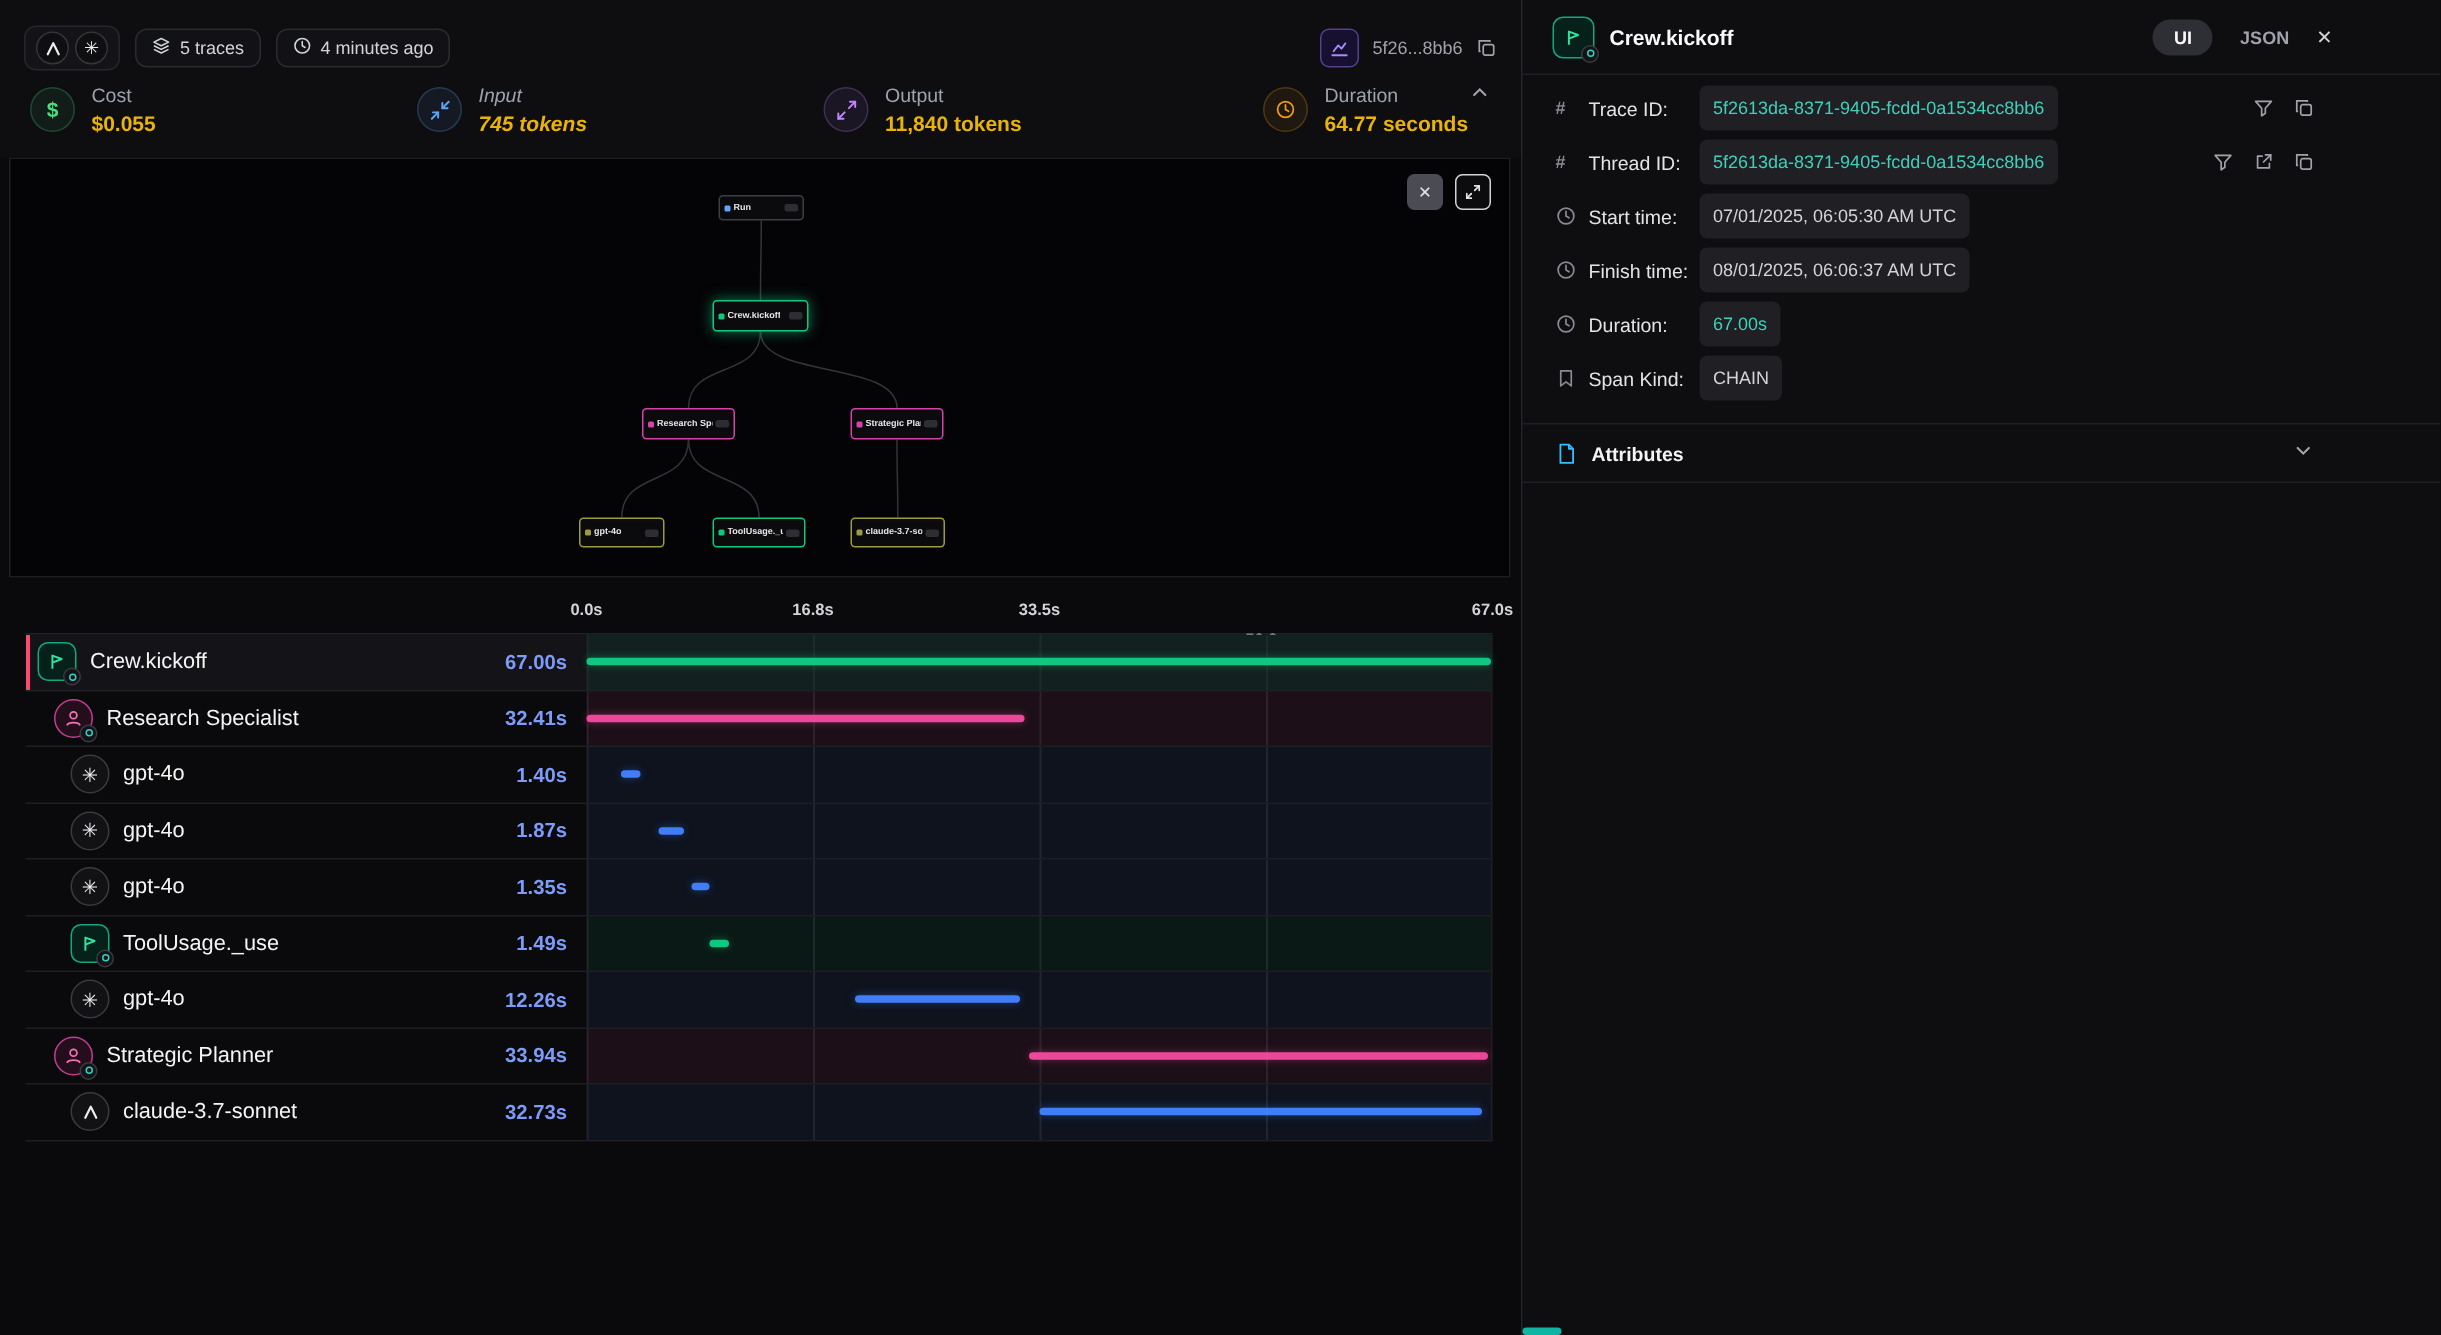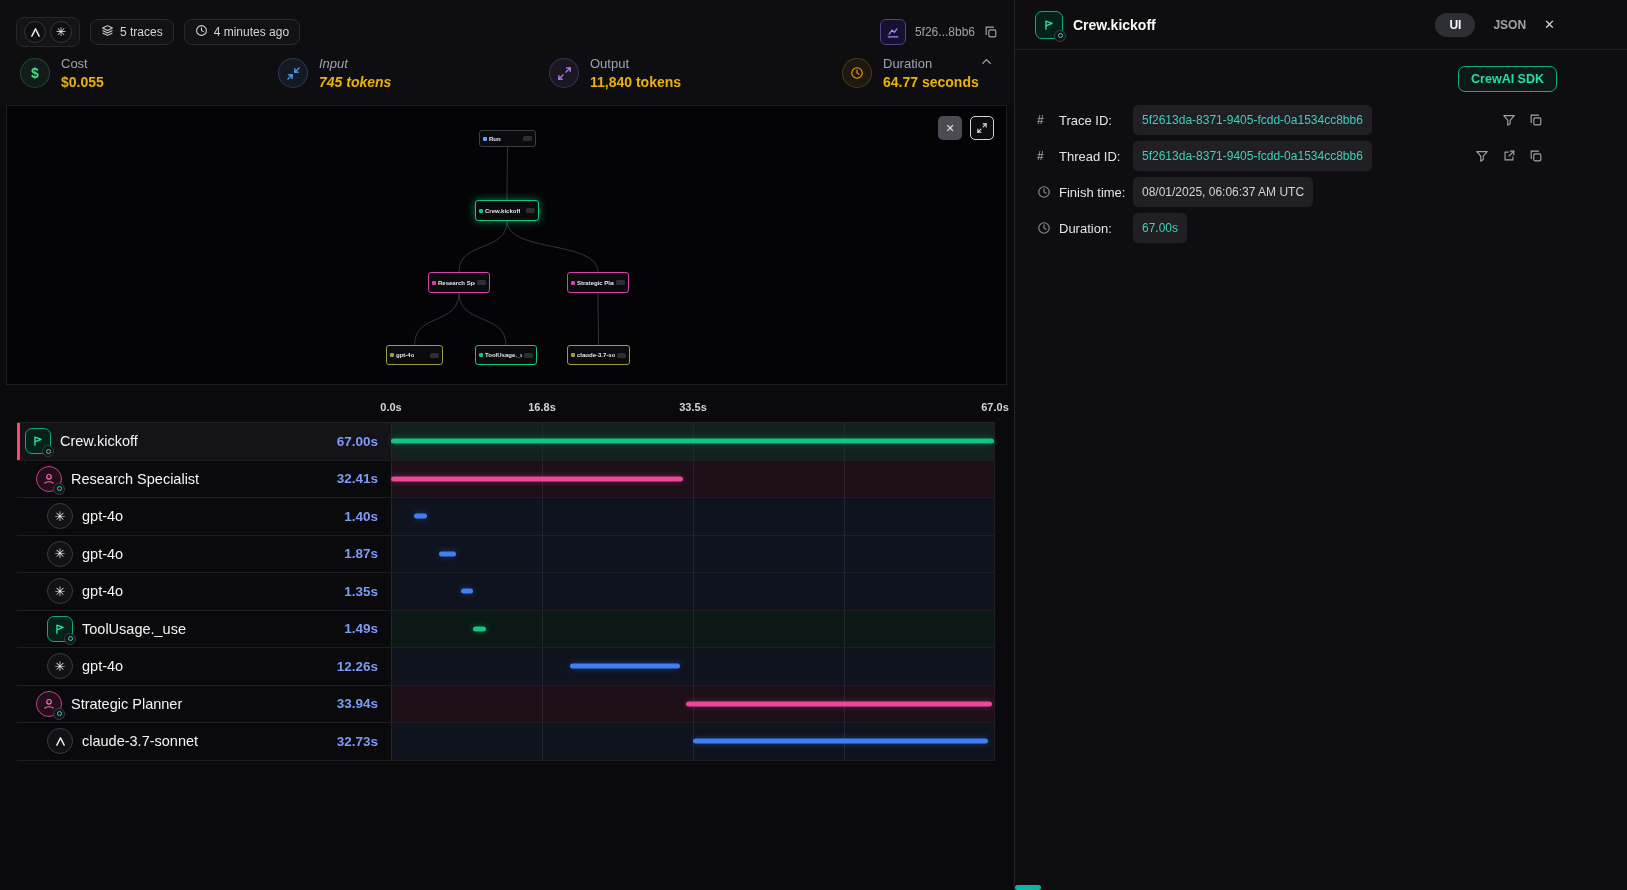--- a/index.html
+++ b/index.html
@@ -403,23 +403,20 @@
         </span>
       </span>
     <span class="side-title">Crew.kickoff</span>
     <div class="side-header-right">
       <button class="ui-pill">UI</button>
       <button class="json-tab">JSON</button>
       <button class="close-x">✕</button>
     </div>
   </div>
 
-  <div class="sdk-row">
-    <span class="sdk-badge">CrewAI SDK</span>
-  </div>
 
   <div class="fields" id="fields">
       <div class="field">
         <span class="f-icon">#</span>
         <span class="f-label">Trace ID:</span>
         <span class="f-chip teal">5f2613da-8371-9405-fcdd-0a1534cc8bb6</span>
         <div class="f-actions">
           <button class="act">
             <svg viewBox="0 0 16 16" width="14" height="14" fill="none" stroke="currentColor" stroke-width="1.3" stroke-linejoin="round">
               <path d="M2 3h12l-4.6 5.2V12l-2.8 2V8.2L2 3z"></path>
@@ -458,30 +455,61 @@
           </button>
         </div>
       </div>
       <div class="field">
         <span class="f-icon">
           <svg viewBox="0 0 16 16" width="14" height="14" fill="none" stroke="currentColor" stroke-width="1.3" stroke-linecap="round">
             <circle cx="8" cy="8" r="6"></circle>
             <path d="M8 4.5V8l2.3 1.4"></path>
           </svg>
         </span>
-        <span class="f-label">Finish time:</span>
-        <span class="f-chip gray">08/01/2025, 06:06:37 AM UTC</span>
+        <span class="f-label">Start time:</span>
+        <span class="f-chip gray">07/01/2025, 06:05:30 AM UTC</span>
       </div>
       <div class="field">
         <span class="f-icon">
           <svg viewBox="0 0 16 16" width="14" height="14" fill="none" stroke="currentColor" stroke-width="1.3" stroke-linecap="round">
             <circle cx="8" cy="8" r="6"></circle>
             <path d="M8 4.5V8l2.3 1.4"></path>
           </svg>
         </span>
+        <span class="f-label">Finish time:</span>
+        <span class="f-chip gray">08/01/2025, 06:06:37 AM UTC</span>
+      </div>
+      <div class="field">
+        <span class="f-icon">
+          <svg viewBox="0 0 16 16" width="14" height="14" fill="none" stroke="currentColor" stroke-width="1.3" stroke-linecap="round">
+            <circle cx="8" cy="8" r="6"></circle>
+            <path d="M8 4.5V8l2.3 1.4"></path>
+          </svg>
+        </span>
         <span class="f-label">Duration:</span>
         <span class="f-chip teal">67.00s</span>
       </div>
-    </div>
-
+      <div class="field">
+        <span class="f-icon">
+          <svg viewBox="0 0 16 16" width="14" height="14" fill="none" stroke="currentColor" stroke-width="1.3" stroke-linejoin="round">
+            <path d="M4 2.5h8V14l-4-3-4 3V2.5z"></path>
+          </svg>
+        </span>
+        <span class="f-label">Span Kind:</span>
+        <span class="f-chip gray">CHAIN</span>
+      </div>
+    </div>
+
+  <div class="attr-section">
+    <span style="display:flex;">
+        <svg viewBox="0 0 16 16" width="15" height="15" fill="none" stroke="#38bdf8" stroke-width="1.3" stroke-linejoin="round">
+          <path d="M3.5 1.5h6l3 3v10h-9v-13z"></path>
+          <path d="M9.5 1.5v3h3"></path>
+        </svg>
+      </span>
+    <span class="attr-label">Attributes</span>
+    <button class="attr-chev"><svg viewBox="0 0 16 16" width="15" height="15" fill="none" stroke="currentColor" stroke-width="1.5" stroke-linecap="round">
+          <path d="M4 6l4 4 4-4"></path>
+        </svg></button>
+  </div>
 </aside>
 
 <div class="hthumb"></div>
 
 </body></html>

